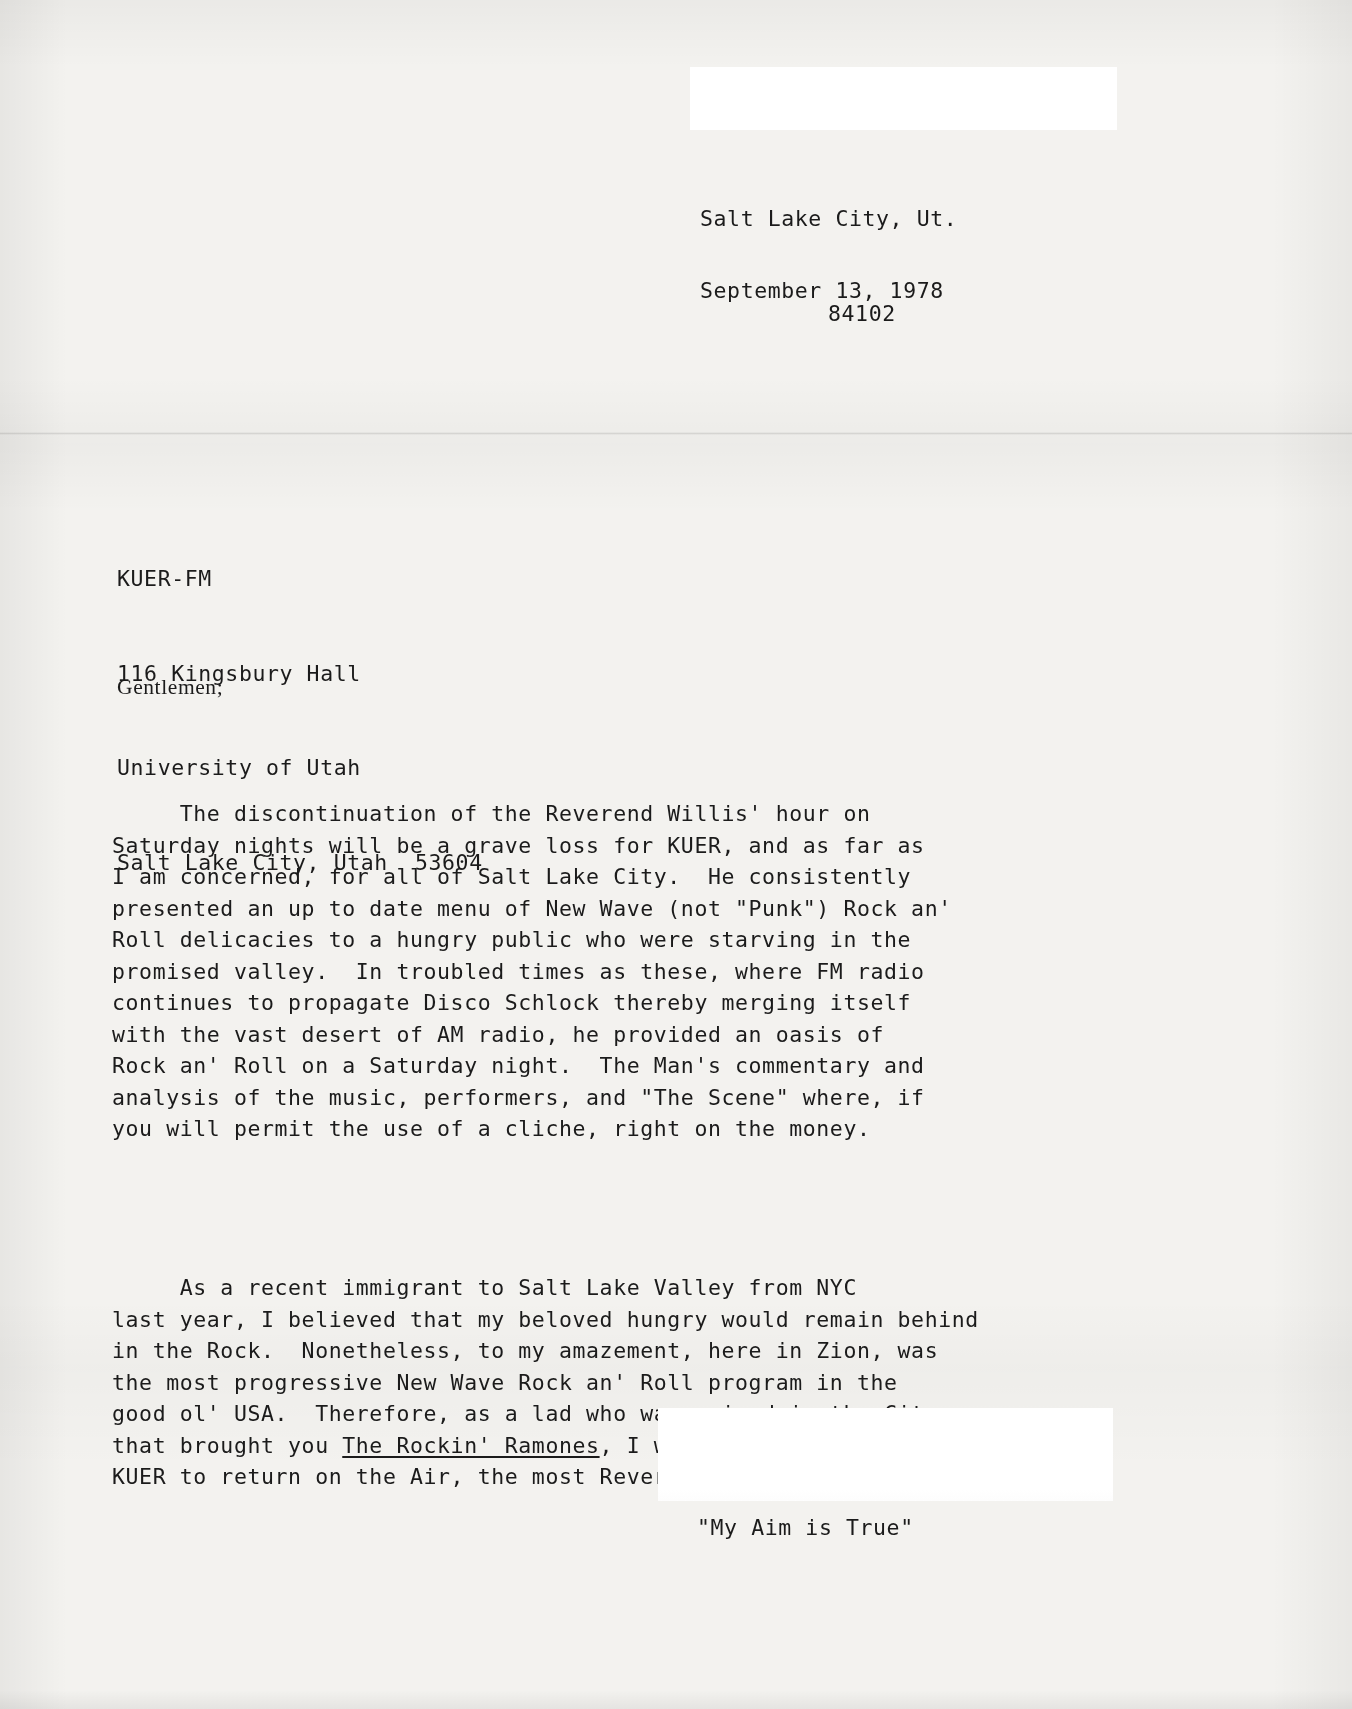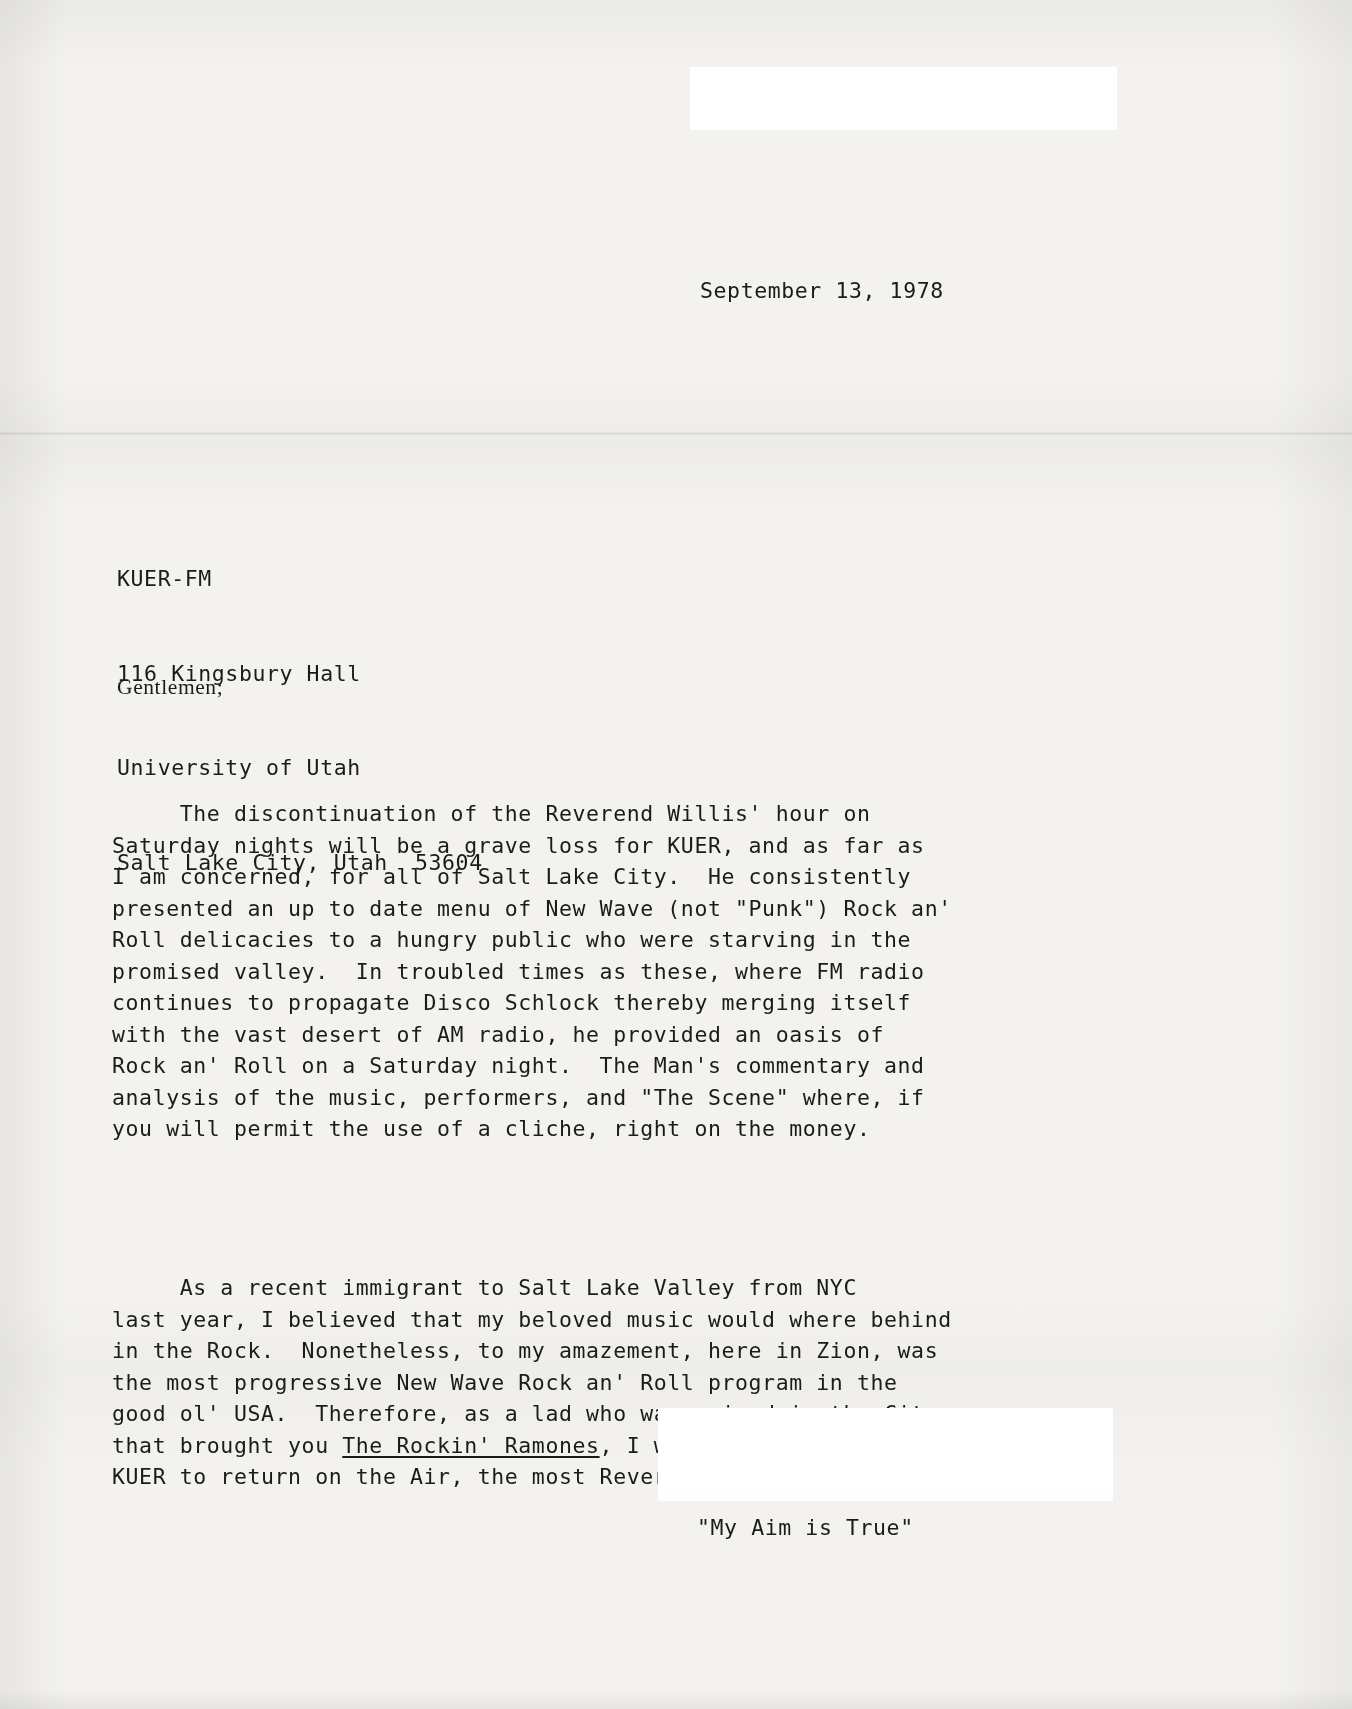--- a/index.html
+++ b/index.html
@@ -135,20 +135,24 @@
 </head>
 <body>
 
 <div id="page">
 
   <div id="fold"></div>
   <div id="fold2"></div>
 
   <div class="redaction" id="redaction-top"></div>
 
+  <div id="header-block" class="typed">
+    <span id="sender-city">Salt Lake City, Ut.</span>
+    <span id="sender-zip">84102</span>
+  </div>
 
   <div id="letter-date" class="typed">September 13, 1978</div>
 
   <div id="recipient-block" class="typed">
     <div>KUER-FM</div>
     <div>116 Kingsbury Hall</div>
     <div>University of Utah</div>
     <div>Salt Lake City, Utah  53604</div>
   </div>
 
@@ -161,21 +165,21 @@
 <span>presented an up to date menu of New Wave (not "Punk") Rock an'</span>
 <span>Roll delicacies to a hungry public who were starving in the</span>
 <span>promised valley.  In troubled times as these, where FM radio</span>
 <span>continues to propagate Disco Schlock thereby merging itself</span>
 <span>with the vast desert of AM radio, he provided an oasis of</span>
 <span>Rock an' Roll on a Saturday night.  The Man's commentary and</span>
 <span>analysis of the music, performers, and "The Scene" where, if</span>
 <span>you will permit the use of a cliche, right on the money.</span></p>
 
     <p><span>     As a recent immigrant to Salt Lake Valley from NYC</span>
-<span>last year, I believed that my beloved music would where behind</span>
+<span>last year, I believed that my beloved hungry would remain behind</span>
 <span>in the Rock.  Nonetheless, to my amazement, here in Zion, was</span>
 <span>the most progressive New Wave Rock an' Roll program in the</span>
 <span>good ol' USA.  Therefore, as a lad who was raised in the City</span>
 <span>that brought you </span><span class="underline-title">The Rockin' Ramones</span><span>, I wholeheartedly petition</span>
 <span>KUER to return on the Air, the most Reverend Willis.</span></p>
   </div>
 
   <div id="sig-ghost"></div>
   <div class="redaction" id="redaction-sig"></div>
 

